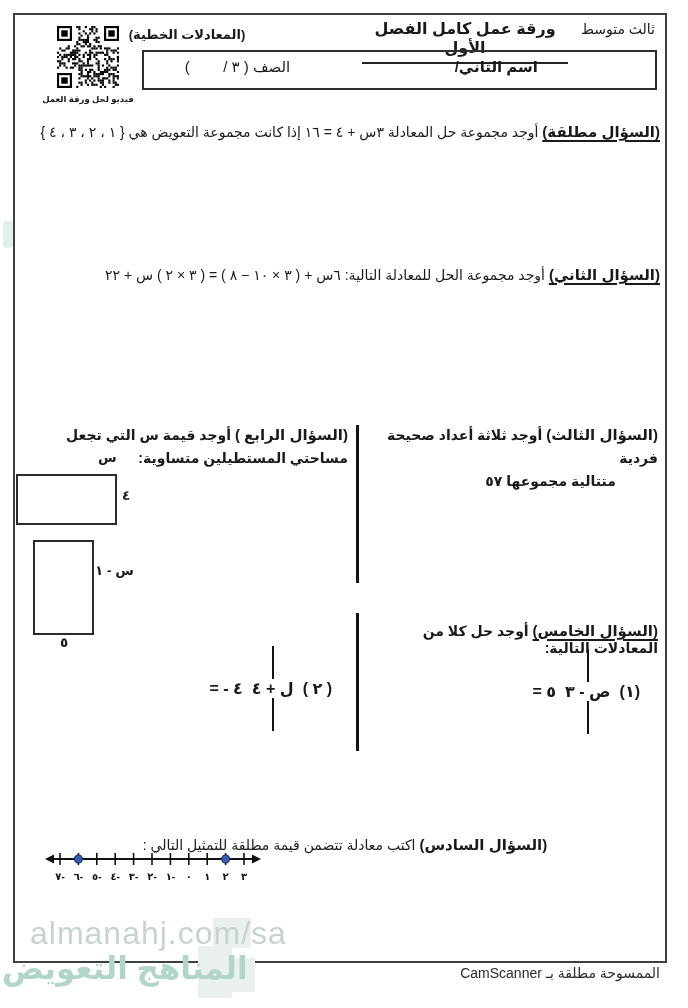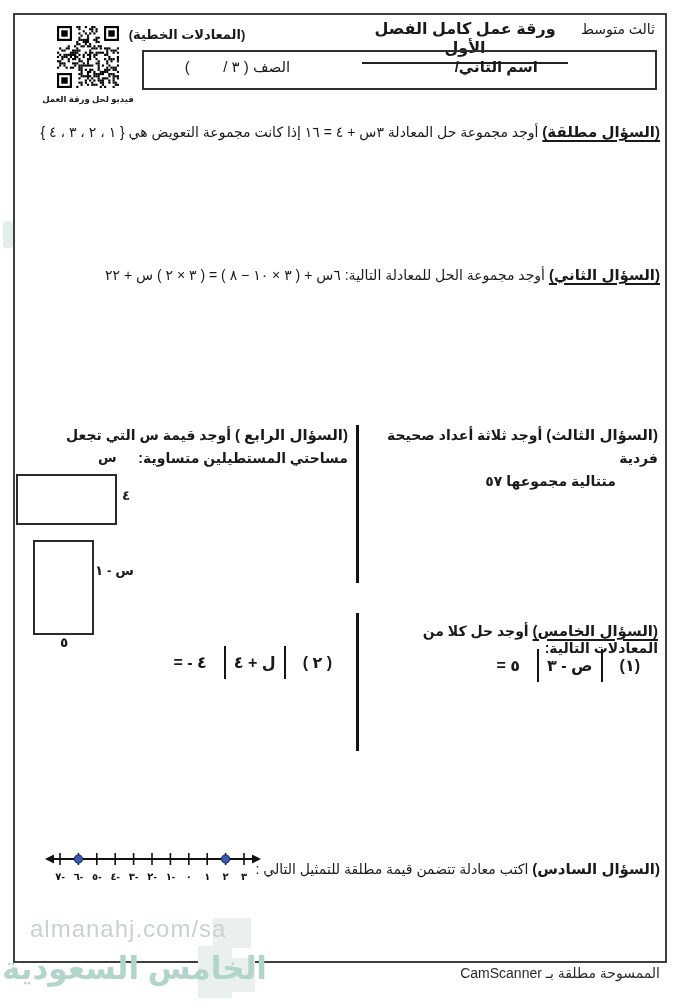--- a/index.html
+++ b/index.html
@@ -28,25 +28,25 @@
   .divider{left:356px;width:2.5px;background:#141414;}
   .seg1{top:425px;height:158px;}
   .seg2{top:613px;height:138px;}
   .rect1{left:16px;top:474px;width:97px;height:47px;border:2px solid #2b2b2b;}
   .rect2{left:33px;top:540px;width:57px;height:91px;border:2px solid #2b2b2b;}
   .shape-lab{font-size:13.5px;font-weight:bold;}
   .q5h{left:360px;top:594px;width:298px;font-weight:bold;font-size:14px;text-align:right;margin-top:28px;}
   .eq{display:flex;direction:rtl;align-items:center;gap:9px;font-weight:bold;font-size:16px;}
   .eq1{right:48px;top:649px;}
   .eq2{right:356px;top:646px;}
-  .absgrp{display:inline-flex;direction:rtl;align-items:center;}
+  .absgrp{display:inline-flex;direction:rtl;align-items:center;flex-direction:column;}
   .vbar{display:inline-block;width:2px;height:33px;background:#141414;margin:0 8px;}
-  .q6{left:30px;top:860px;width:630px;}
+  .q6{left:30px;top:836px;width:630px;text-align:center;}
   .nline{left:44px;top:845px;}
-  .wm-url{left:30px;top:915px;font-size:24px;color:#c6d3ce;letter-spacing:1px;}
+  .wm-url{left:30px;top:915px;font-size:32px;color:#c6d3ce;letter-spacing:1px;}
   .wm-brand{left:2px;top:950px;font-size:31px;font-weight:bold;color:#b2d5cb;letter-spacing:1px;}
   .wm-block{background:#eaf0ee;}
   .wm-smudge{left:3px;top:221px;width:10px;height:27px;background:#e3efeb;border-radius:3px;}
   .cam-footer{right:28px;top:965px;font-size:14px;color:#2a2a2a;}
 </style>
 </head>
 <body>
 
 <div class="abs page-border"></div>
 <div class="abs wm-smudge"></div>
@@ -418,14 +418,14 @@
     <line x1="200" y1="8" x2="200" y2="20" stroke="#111111" stroke-width="1.6"></line>
     <text x="200" y="35" text-anchor="middle" font-size="10" font-weight="bold" fill="#111111">٣</text>
     <circle cx="34.4" cy="14" r="4" fill="#3a5eae" stroke="#16306b" stroke-width="1.2"></circle>
     <circle cx="181.6" cy="14" r="4" fill="#3a5eae" stroke="#16306b" stroke-width="1.2"></circle>
   </svg>
 
 <div class="abs wm-block" style="left:213px;top:918px;width:38px;height:30px;"></div>
 <div class="abs wm-block" style="left:198px;top:946px;width:34px;height:52px;"></div>
 <div class="abs wm-block" style="left:231px;top:958px;width:24px;height:34px;"></div>
 <div class="abs wm-url">almanahj.com/sa</div>
-<div class="abs wm-brand rtl">الخامس السعودية</div>
+<div class="abs wm-brand rtl">المناهج التعويض</div>
 <div class="abs cam-footer rtl">الممسوحة مطلقة بـ CamScanner</div>
 
 </body></html>

